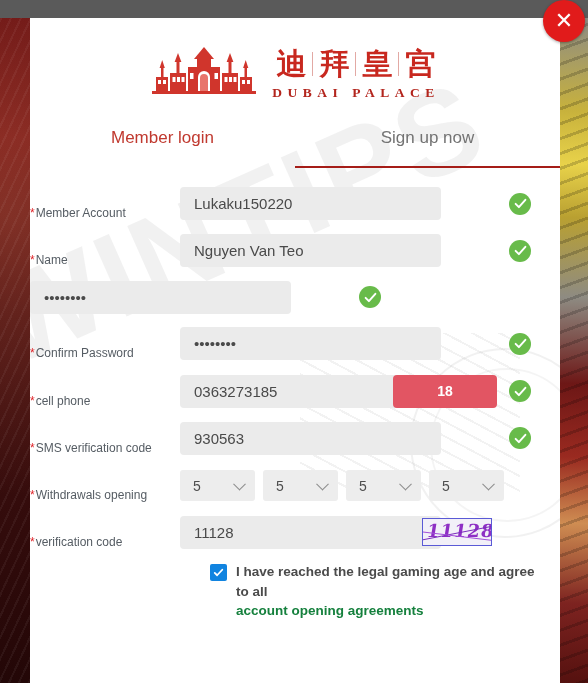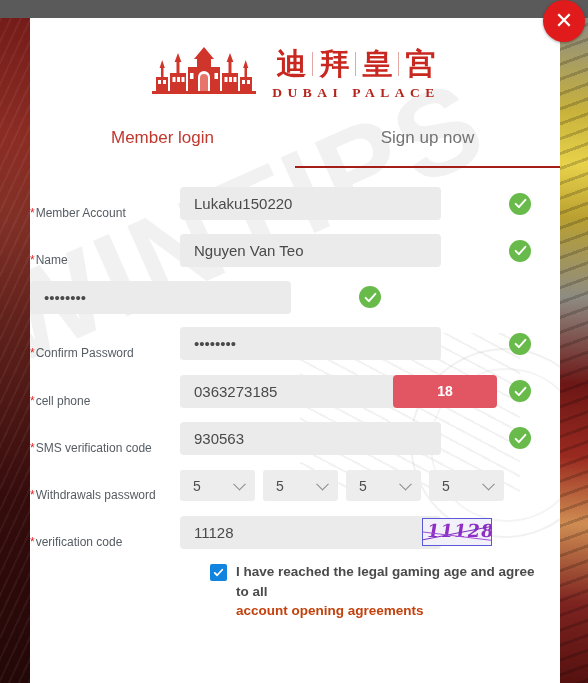--- a/index.html
+++ b/index.html
@@ -207,21 +207,21 @@
     width: 17px; height: 17px; border-radius: 2px;
     background: #1184e0; flex: 0 0 17px;
     margin-top: 2px; margin-right: 9px;
     display: flex; align-items: center; justify-content: center;
     cursor: pointer;
   }
   .cb svg { width: 11px; height: 11px; }
   .agree-text {
     font-size: 13.5px; color: #4b4b4b; line-height: 1.45;
   }
-  .agree-link { color: #c2410c; cursor: pointer; display: block; }
+  .agree-link { color: #15803d; cursor: pointer; display: block; }
   
   .submit-wrap {
     position: relative; margin-top: 22px;
     display: flex; justify-content: center;
   }
   .submit-btn {
     width: 310px; height: 37px;
     background: #cf0a12; border: none; border-radius: 19px;
     color: #fff; font-size: 16.5px; font-weight: bold;
     cursor: pointer;
@@ -370,21 +370,21 @@
           <input class="input" type="text" value="930563" style="">
           <span class="check-ok">
               <svg viewBox="0 0 16 16">
                 <path d="M2 8.5 L6 12.5 L14 3.5" stroke="#fff" stroke-width="2.4" fill="none" stroke-linecap="round" stroke-linejoin="round"></path>
               </svg>
             </span>
         </div>
       </div>
 
       <div class="row">
-        <div class="label"><span class="star">*</span><span>Withdrawals password</span></div>
+        <div class="label"><span class="star">*</span><span>Withdrawals opening</span></div>
         <div class="selects">
           <div class="sel">
               <span>5</span>
               <span class="chev"></span>
             </div>
           <div class="sel">
               <span>5</span>
               <span class="chev"></span>
             </div>
           <div class="sel">

